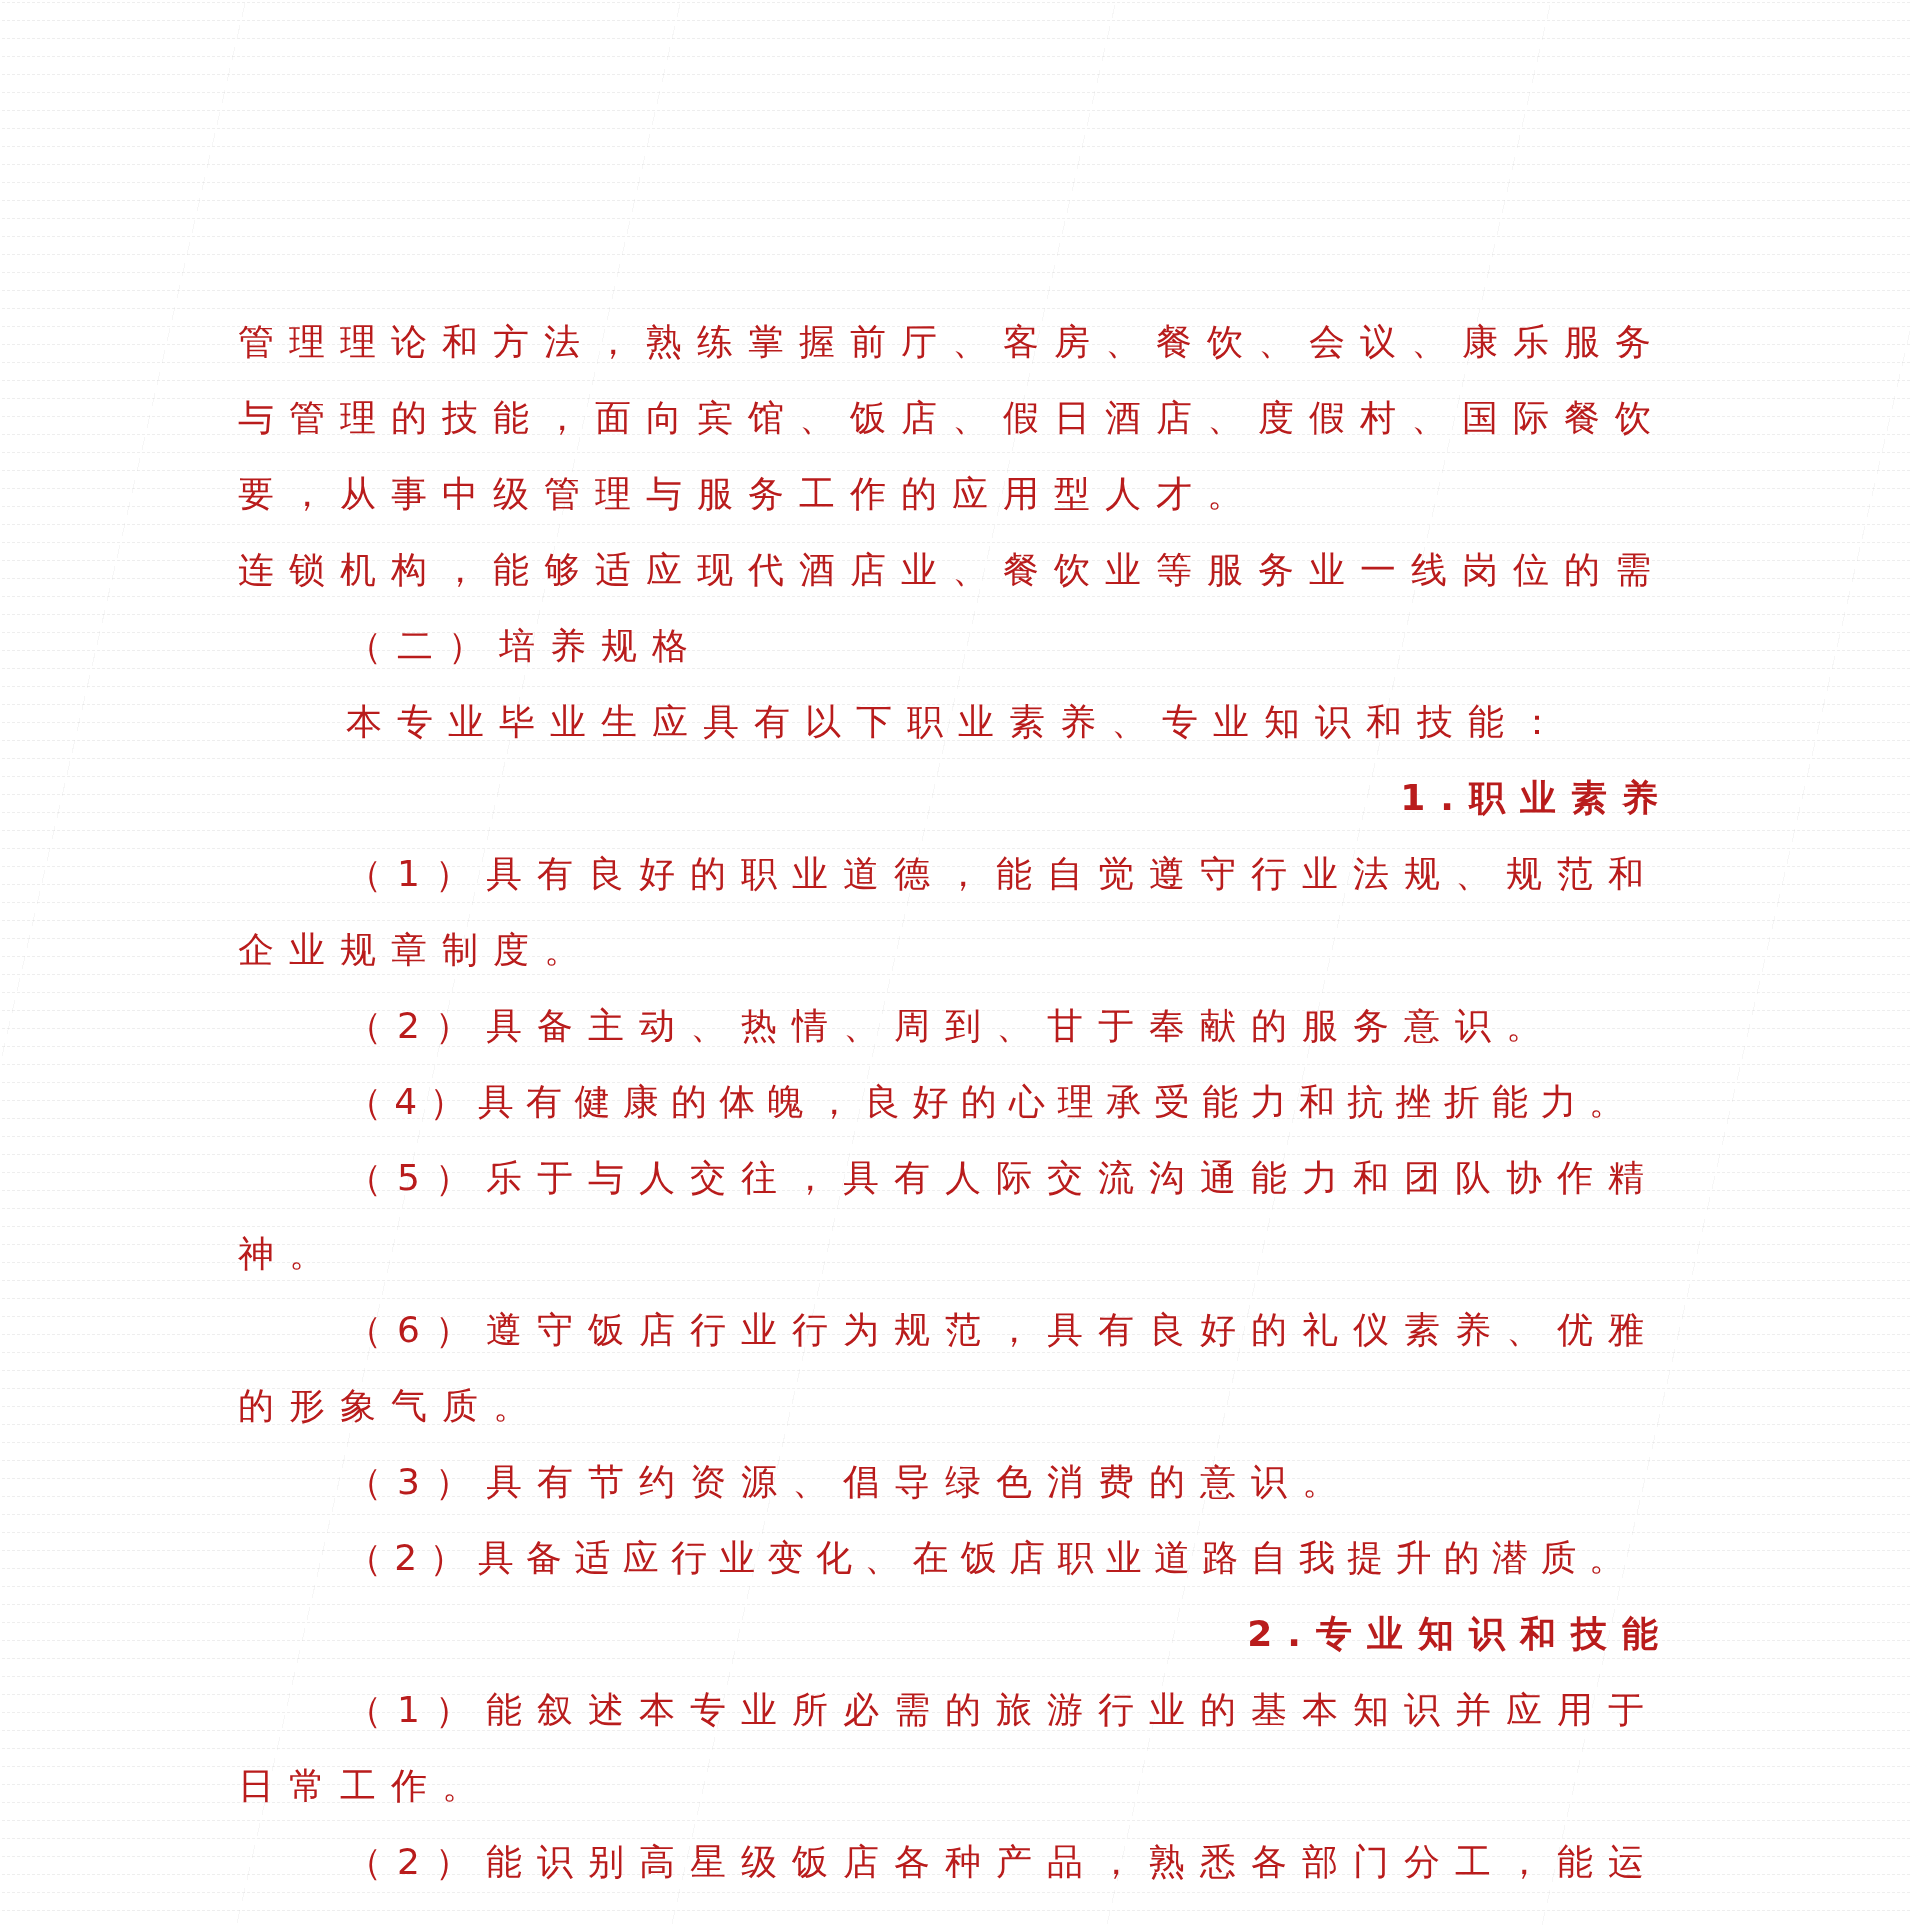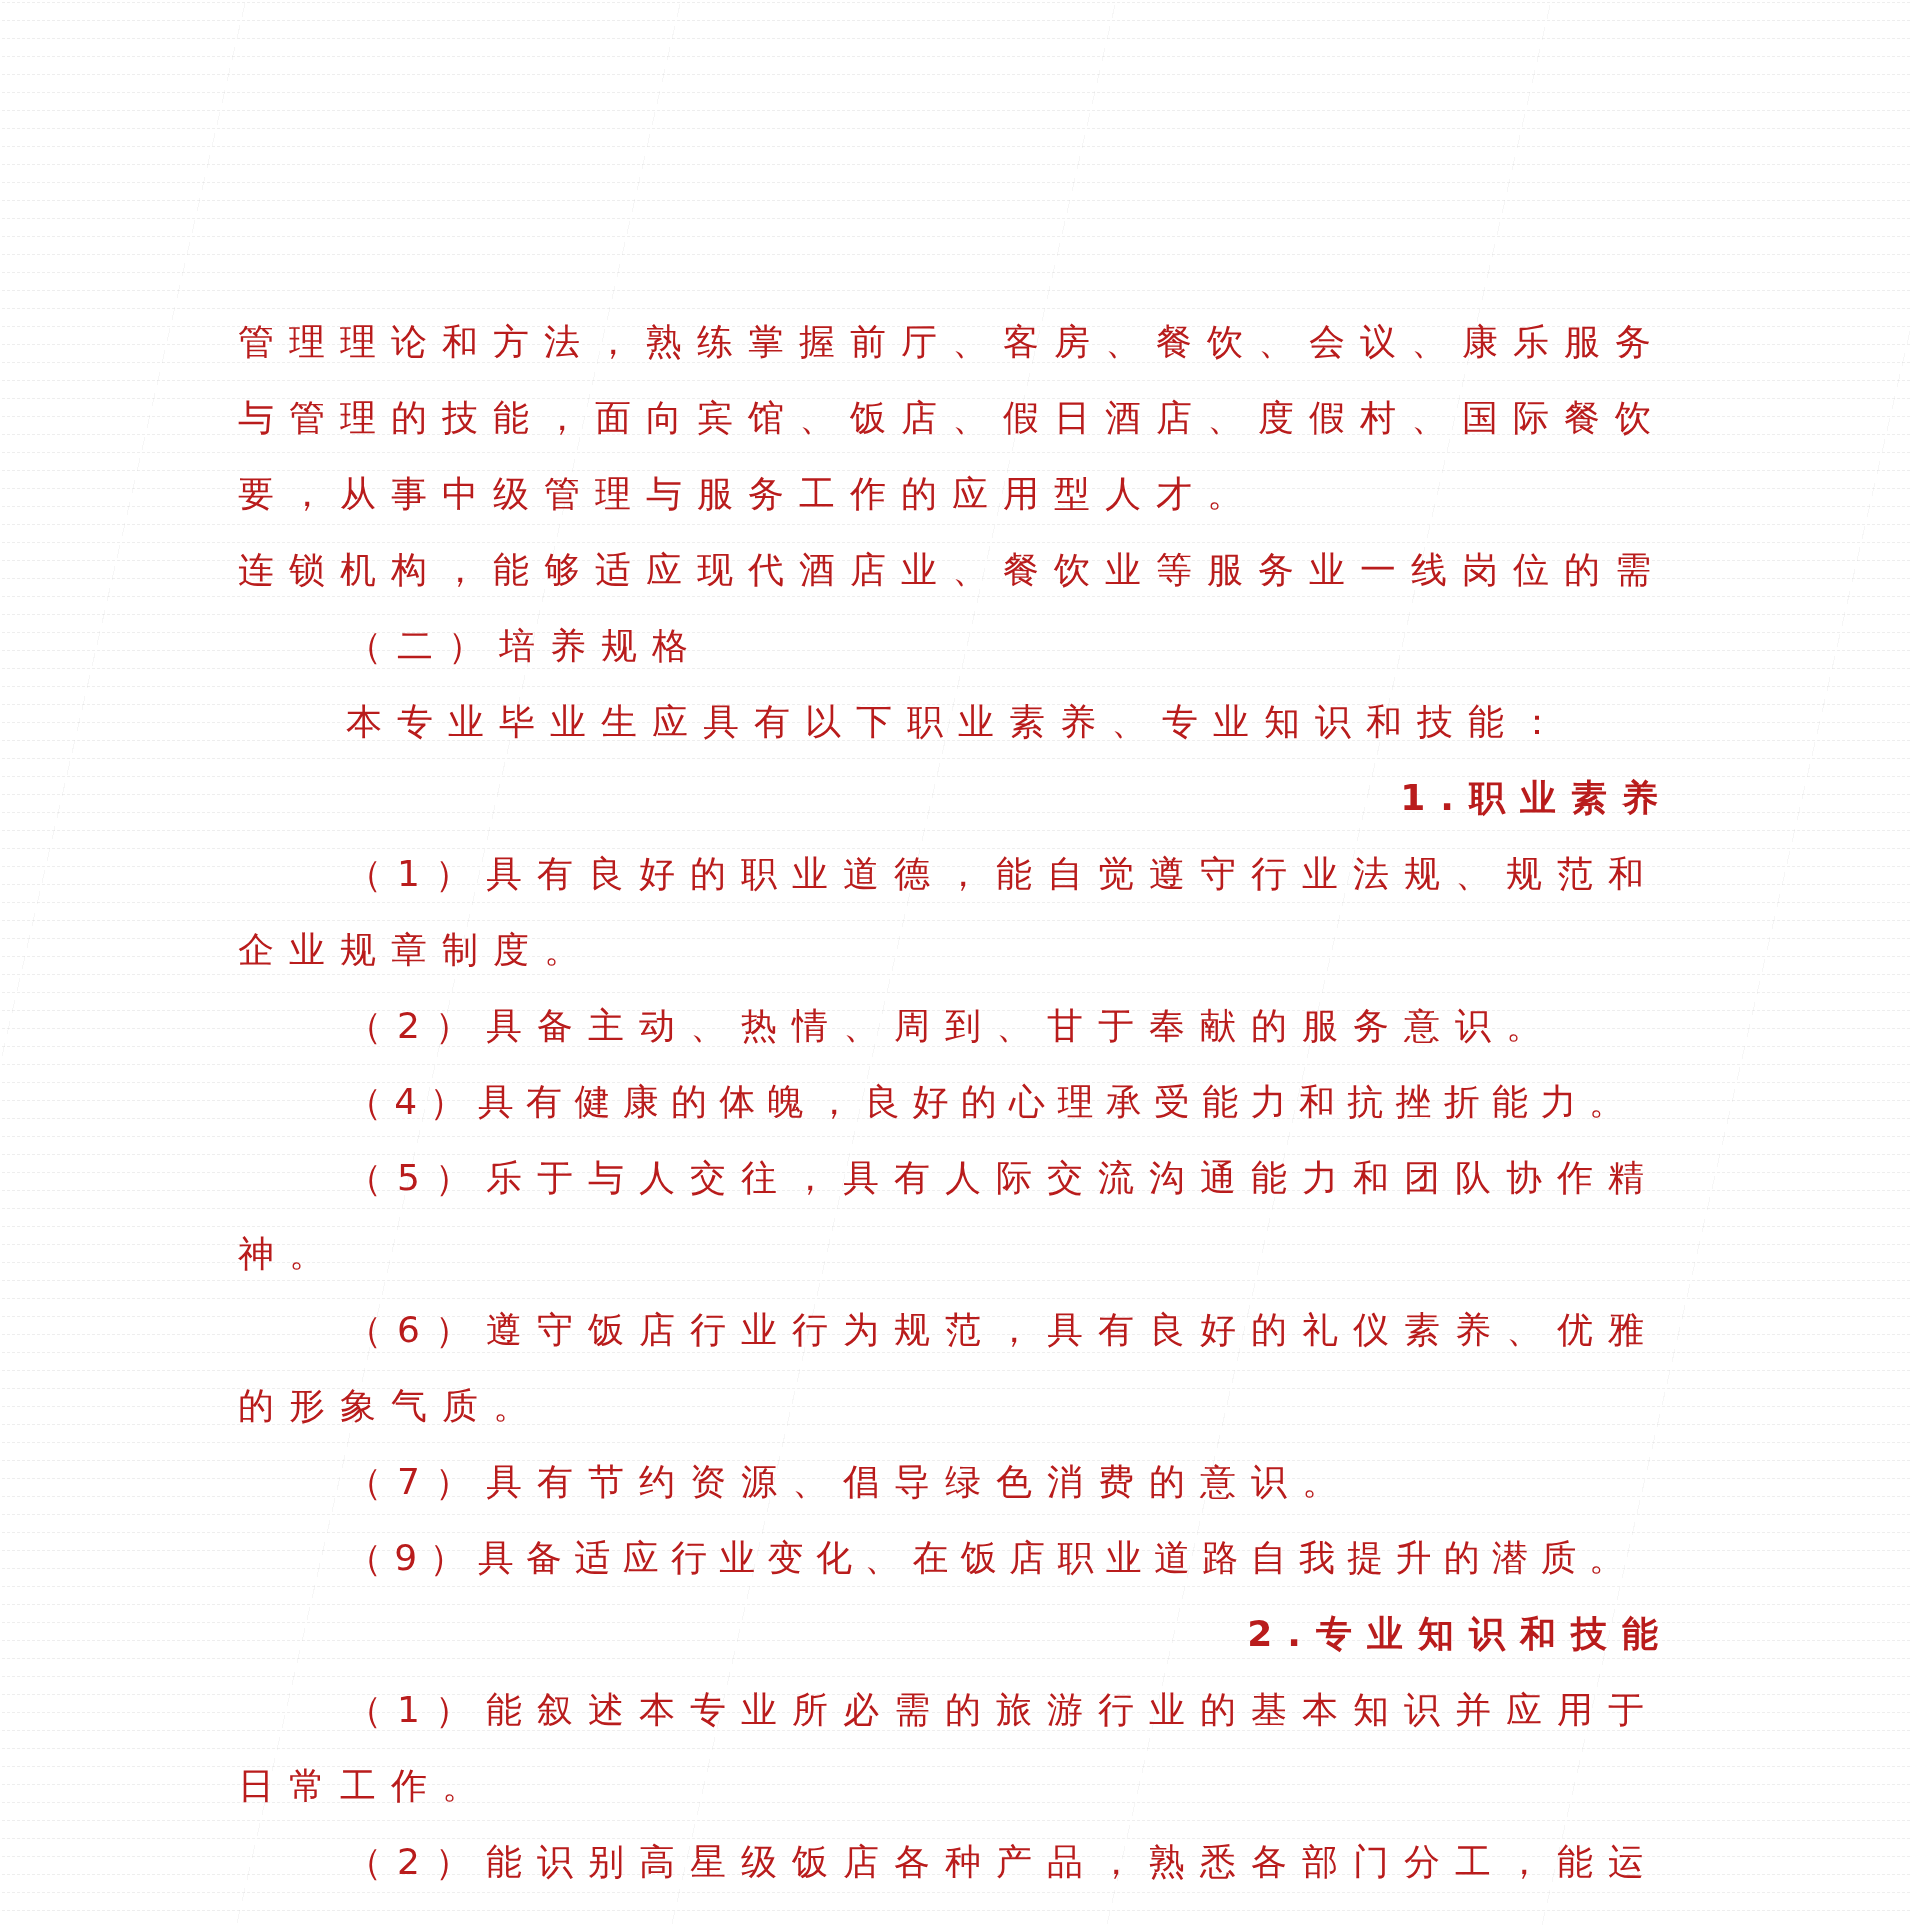--- a/index.html
+++ b/index.html
@@ -61,22 +61,22 @@
     <div class="line indent">本专业毕业生应具有以下职业素养、专业知识和技能：</div>
     <div class="line indent bold">1.职业素养</div>
     <div class="line indent">（1）具有良好的职业道德，能自觉遵守行业法规、规范和</div>
     <div class="line">企业规章制度。</div>
     <div class="line indent">（2）具备主动、热情、周到、甘于奉献的服务意识。</div>
     <div class="line indent tight">（4）具有健康的体魄，良好的心理承受能力和抗挫折能力。</div>
     <div class="line indent">（5）乐于与人交往，具有人际交流沟通能力和团队协作精</div>
     <div class="line">神。</div>
     <div class="line indent">（6）遵守饭店行业行为规范，具有良好的礼仪素养、优雅</div>
     <div class="line">的形象气质。</div>
-    <div class="line indent">（7）具有节约资源、倡导绿色消费的意识。</div>
-    <div class="line indent tight">（9）具备适应行业变化、在饭店职业道路自我提升的潜质。</div>
+    <div class="line indent">（3）具有节约资源、倡导绿色消费的意识。</div>
+    <div class="line indent tight">（2）具备适应行业变化、在饭店职业道路自我提升的潜质。</div>
     <div class="line indent bold">2.专业知识和技能</div>
     <div class="line indent">（1）能叙述本专业所必需的旅游行业的基本知识并应用于</div>
     <div class="line">日常工作。</div>
     <div class="line indent">（2）能识别高星级饭店各种产品，熟悉各部门分工，能运</div>
 
   </div>
 
 </div>
 
 

